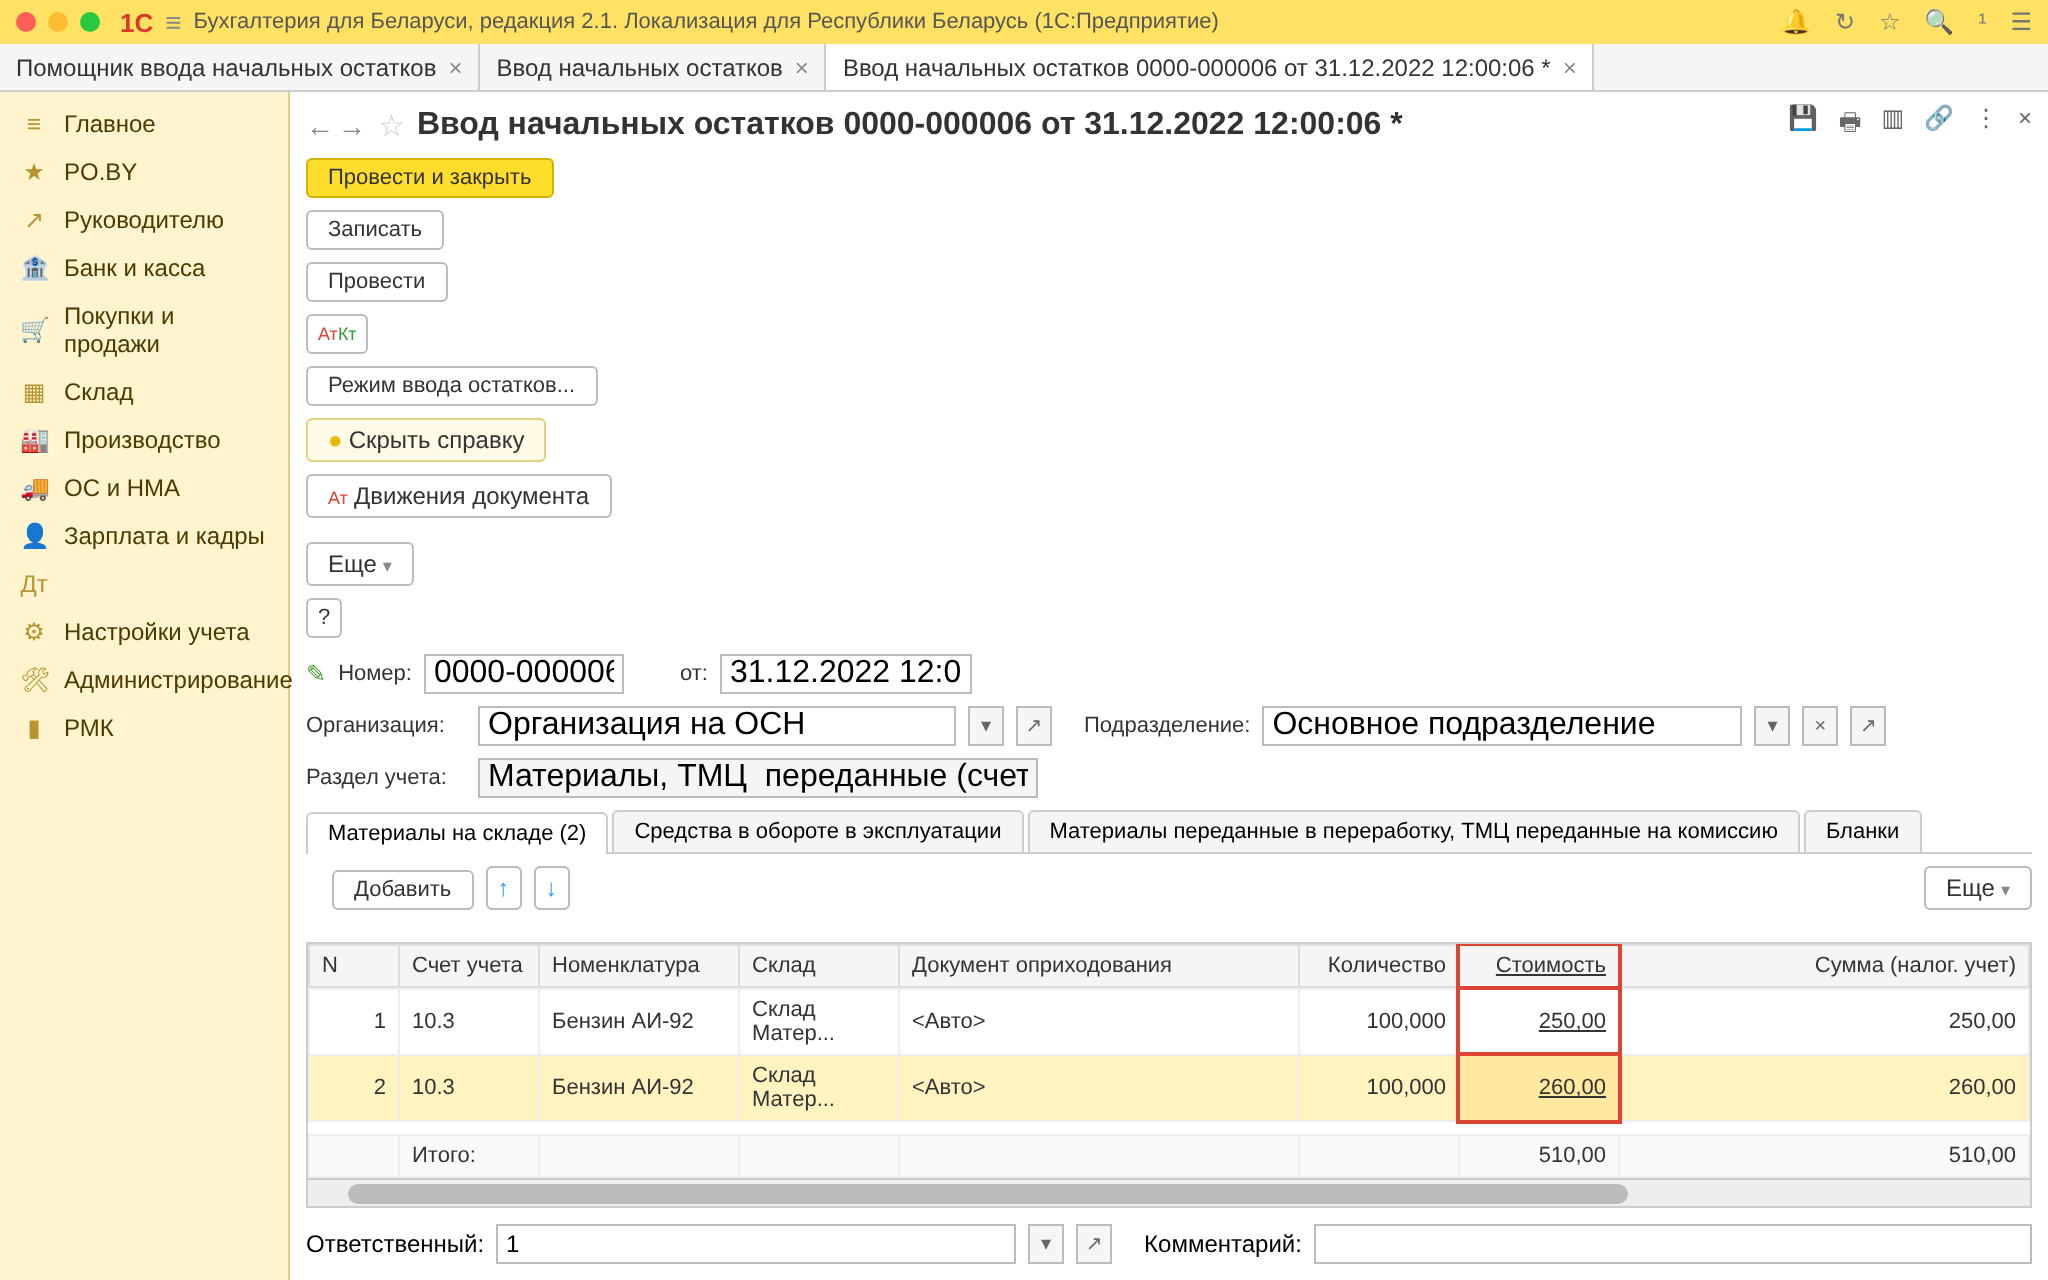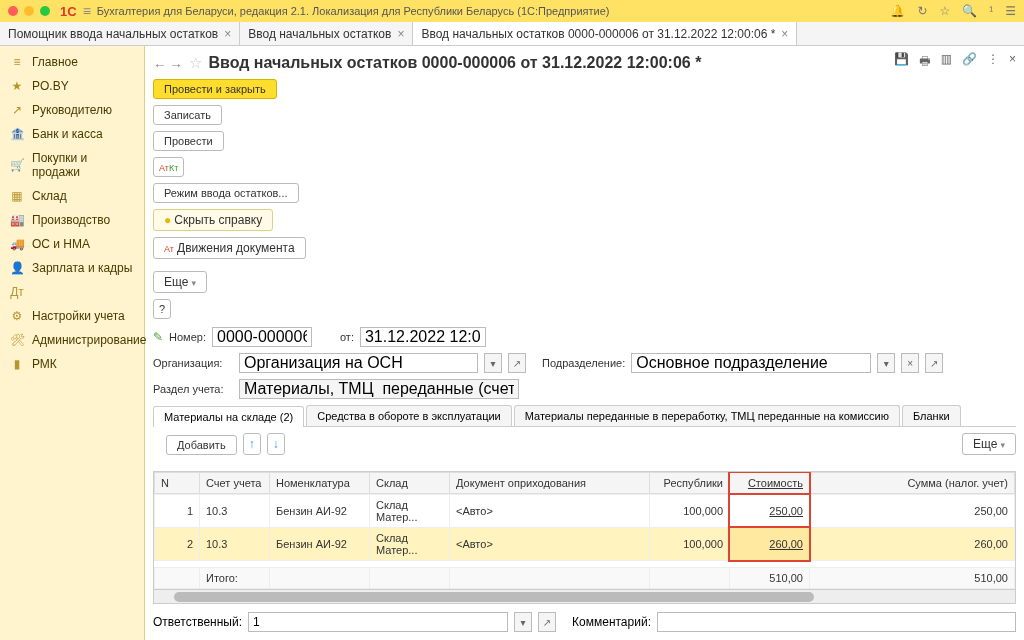--- a/index.html
+++ b/index.html
@@ -225,21 +225,21 @@
 
     <div class="table-wrap">
       <table class="tbl">
         <thead>
           <tr>
             <th style="width:45px">N</th>
             <th style="width:70px">Счет учета</th>
             <th style="width:100px">Номенклатура</th>
             <th style="width:80px">Склад</th>
             <th style="width:200px">Документ оприходования</th>
-            <th class="num" style="width:80px">Республики</th>
+            <th class="num" style="width:80px">Количество</th>
             <th class="num red-box" style="width:80px">Стоимость</th>
             <th class="num">Сумма (налог. учет)</th>
           </tr>
         </thead>
       </table>
       <div class="table-body">
         <table class="tbl">
           <tbody>
               <tr>
             <td class="num" style="width:45px">1</td>

